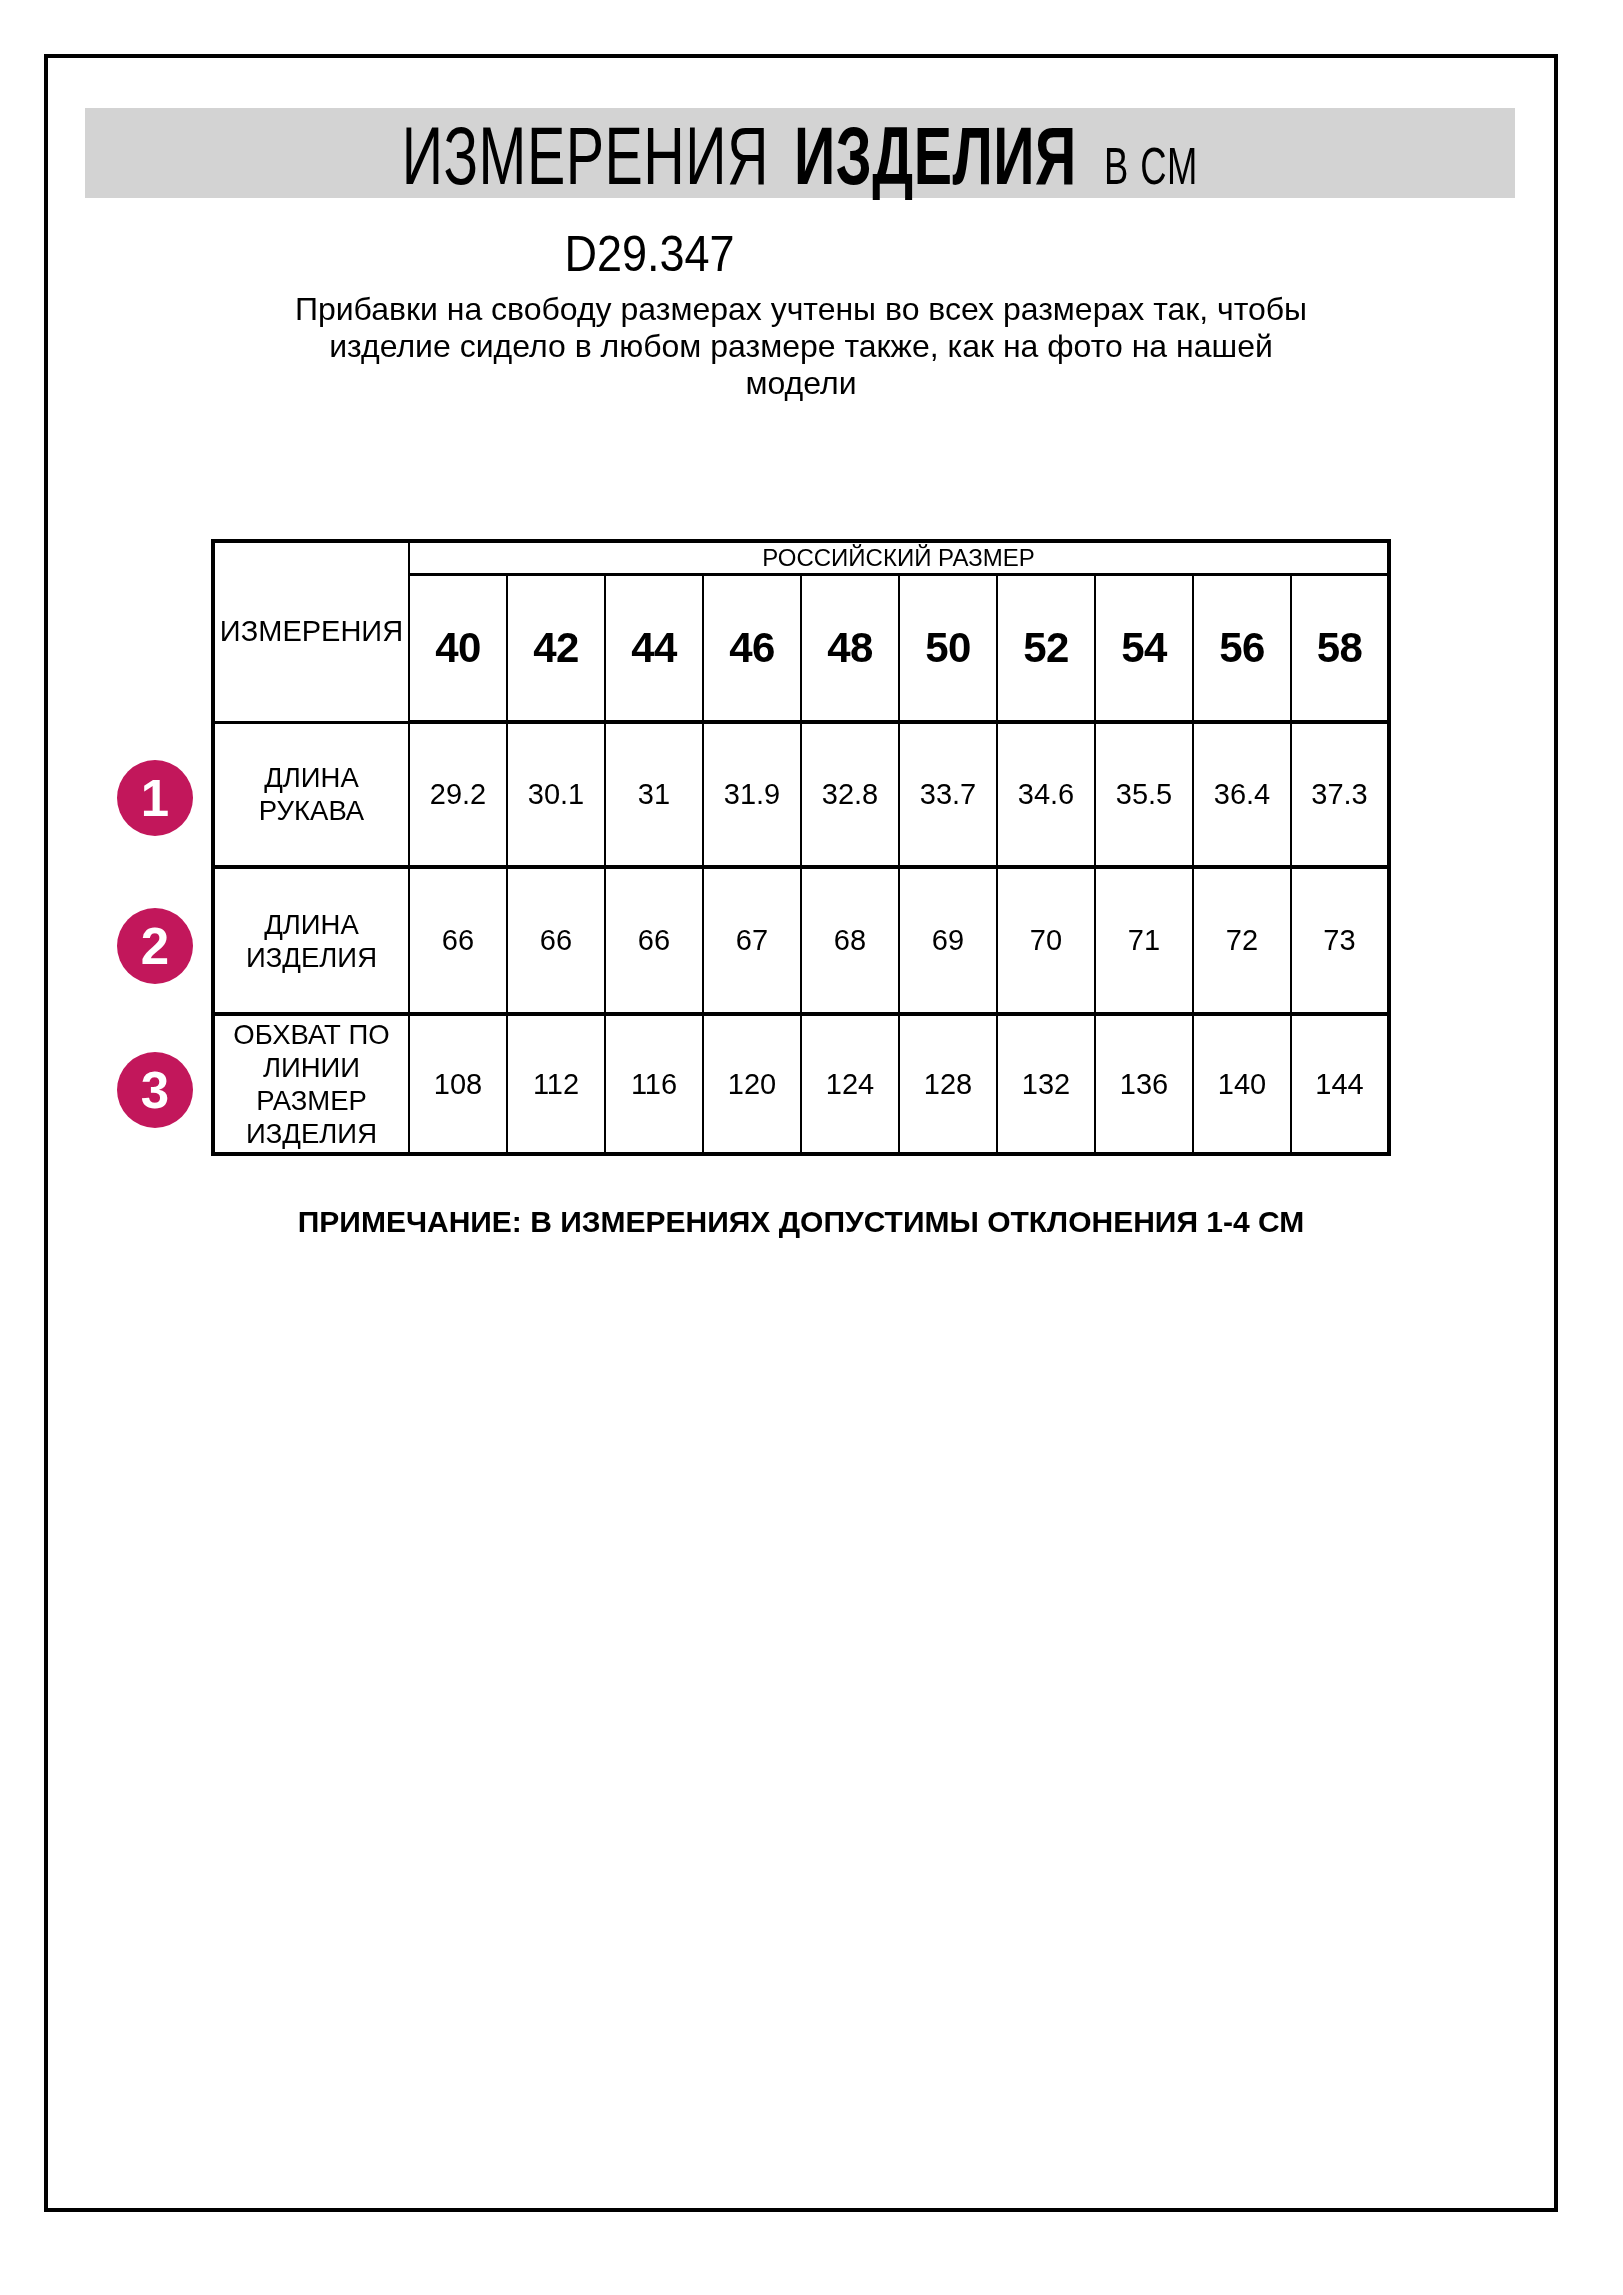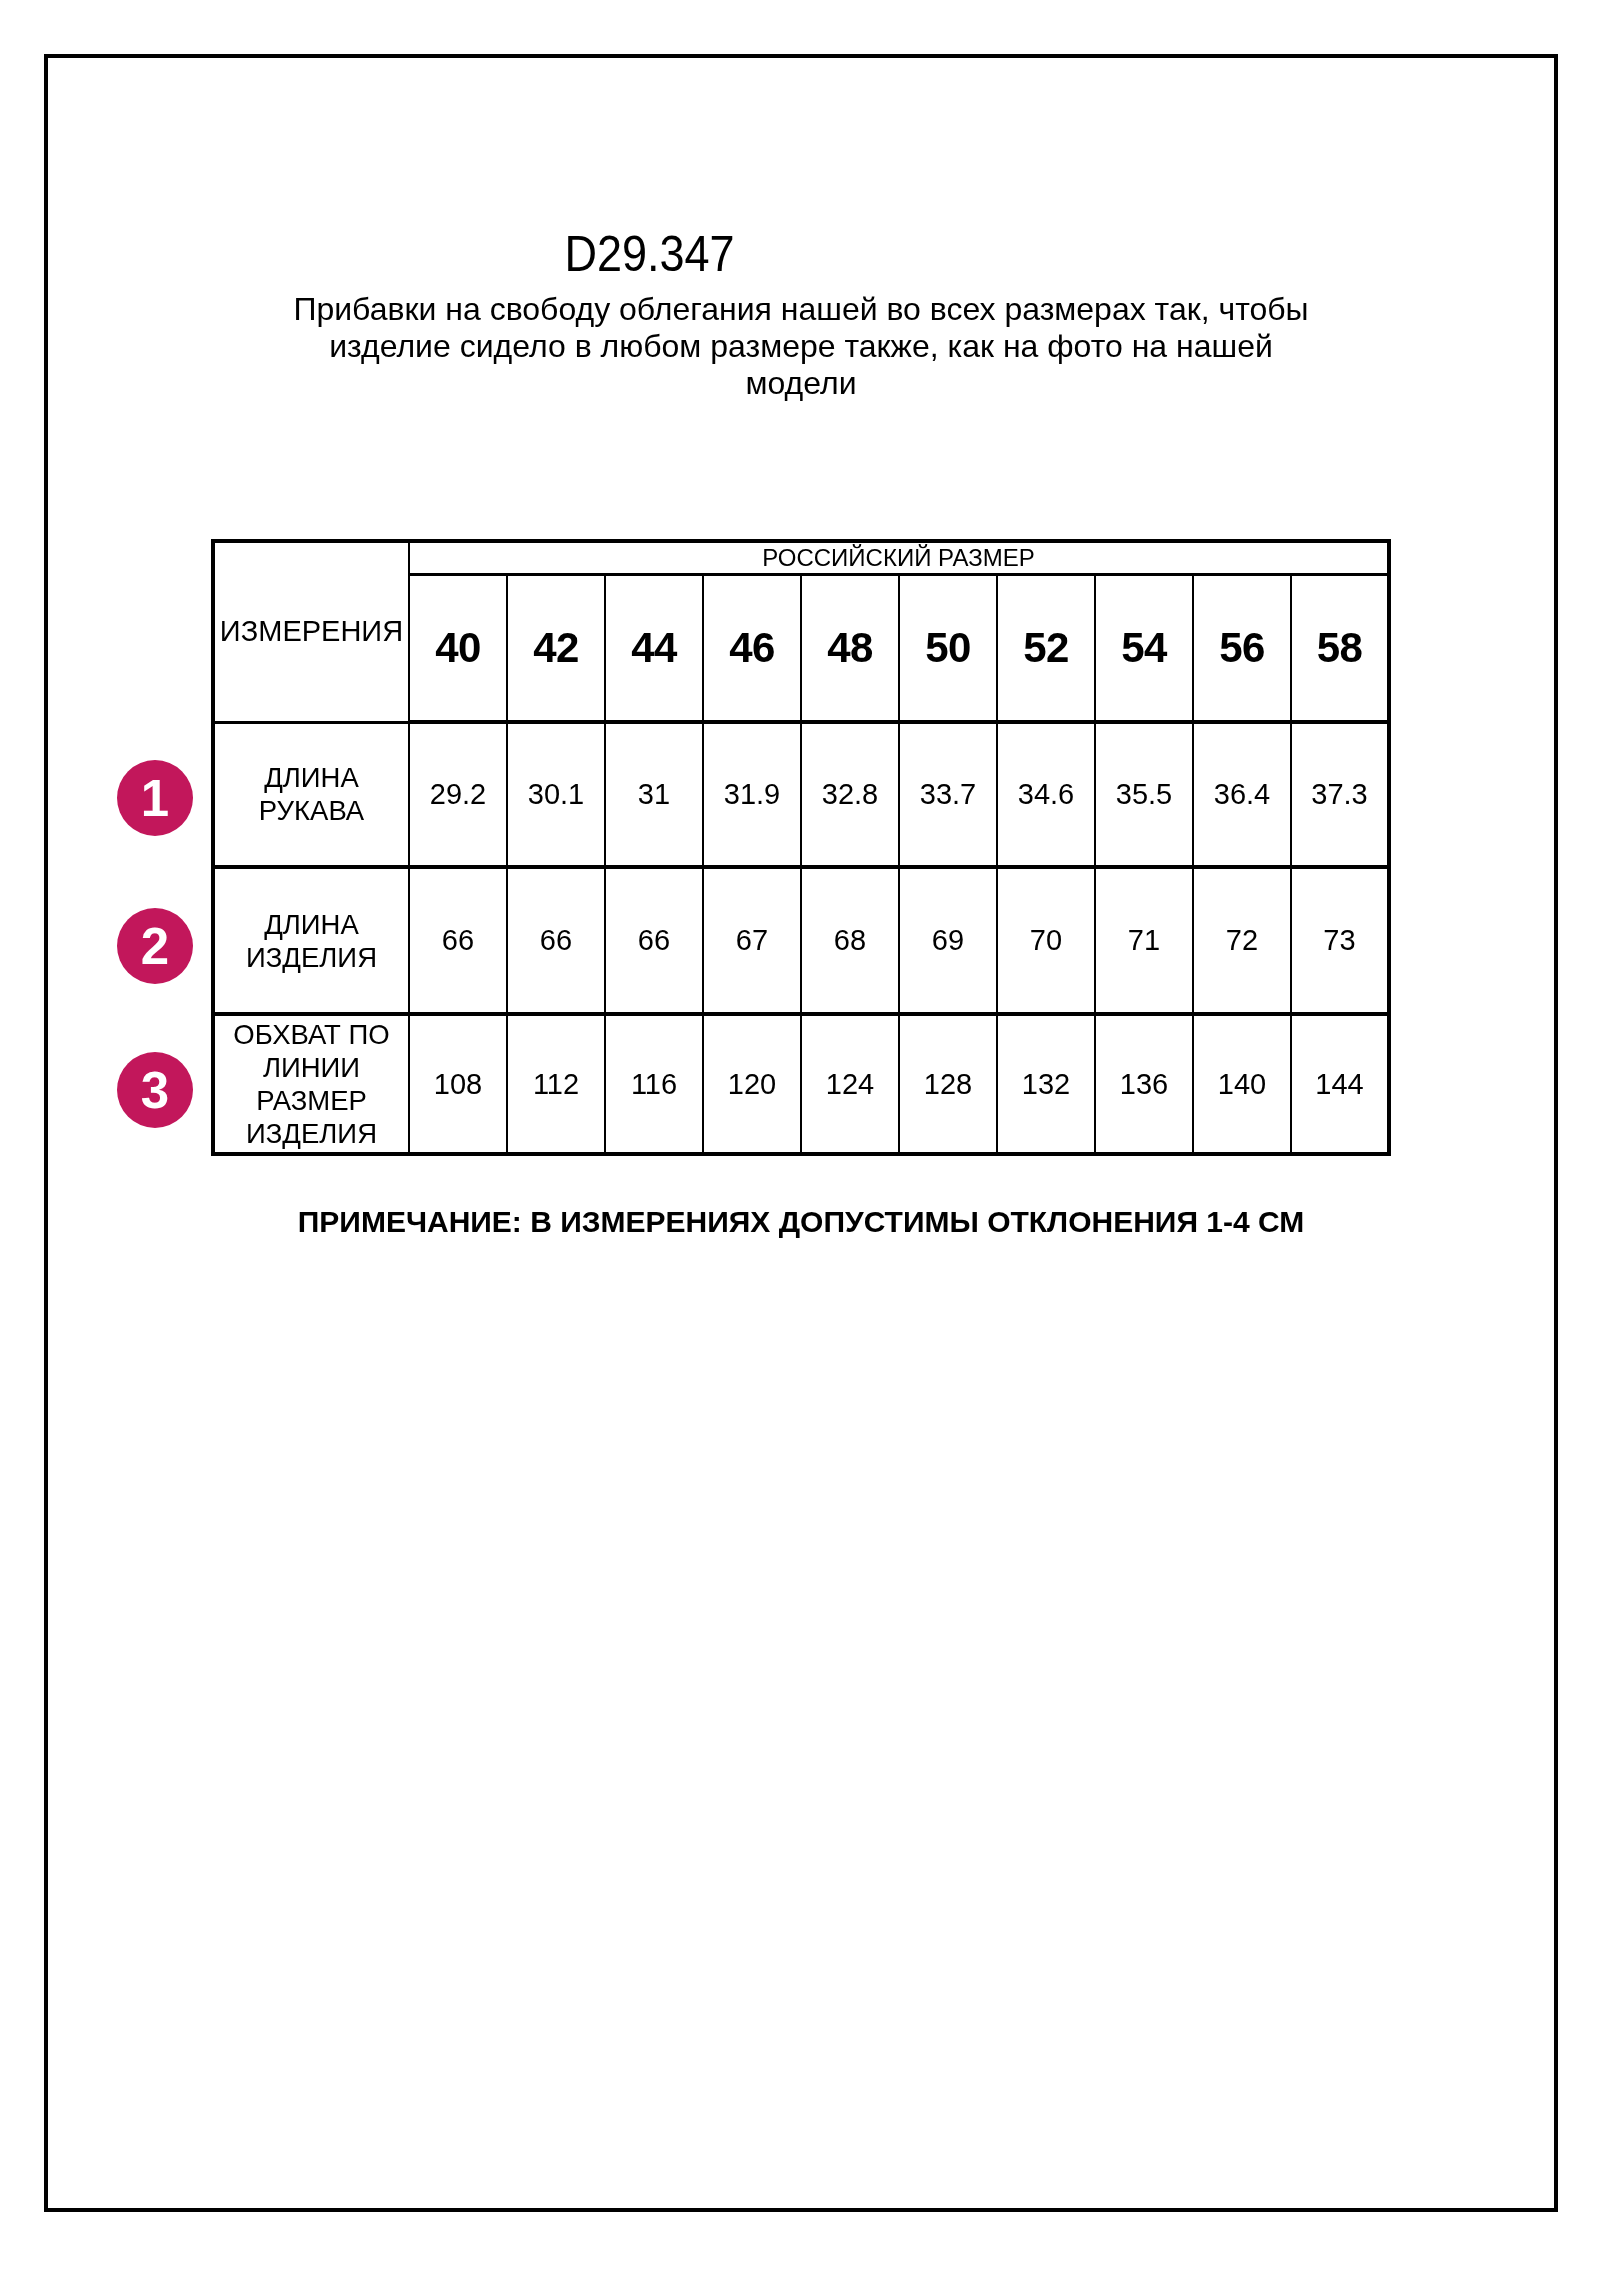--- a/index.html
+++ b/index.html
@@ -110,27 +110,32 @@
     white-space: nowrap;
   }
 </style>
 </head>
 <body>
 
 <div class="page">
 
   <div class="frame"></div>
 
+  <div class="header-band">
+    <span class="title-scale">
+      <span class="title-w1">ИЗМЕРЕНИЯ</span><span class="title-w2">ИЗДЕЛИЯ</span><span class="title-units">В СМ</span>
+    </span>
+  </div>
 
   <div class="article">
     <span class="article-inner">D29.347</span>
   </div>
 
   <div class="desc">
-    <div class="desc-line">Прибавки на свободу облегания нашей во всех размерах так, чтобы</div>
+    <div class="desc-line">Прибавки на свободу размерах учтены во всех размерах так, чтобы</div>
     <div class="desc-line">изделие сидело в любом размере также, как на фото на нашей</div>
     <div class="desc-line">модели</div>
   </div>
 
   <table class="size-table">
     <colgroup>
       <col class="col-meas">
       <col class="col-size">
         <col class="col-size">
         <col class="col-size">

